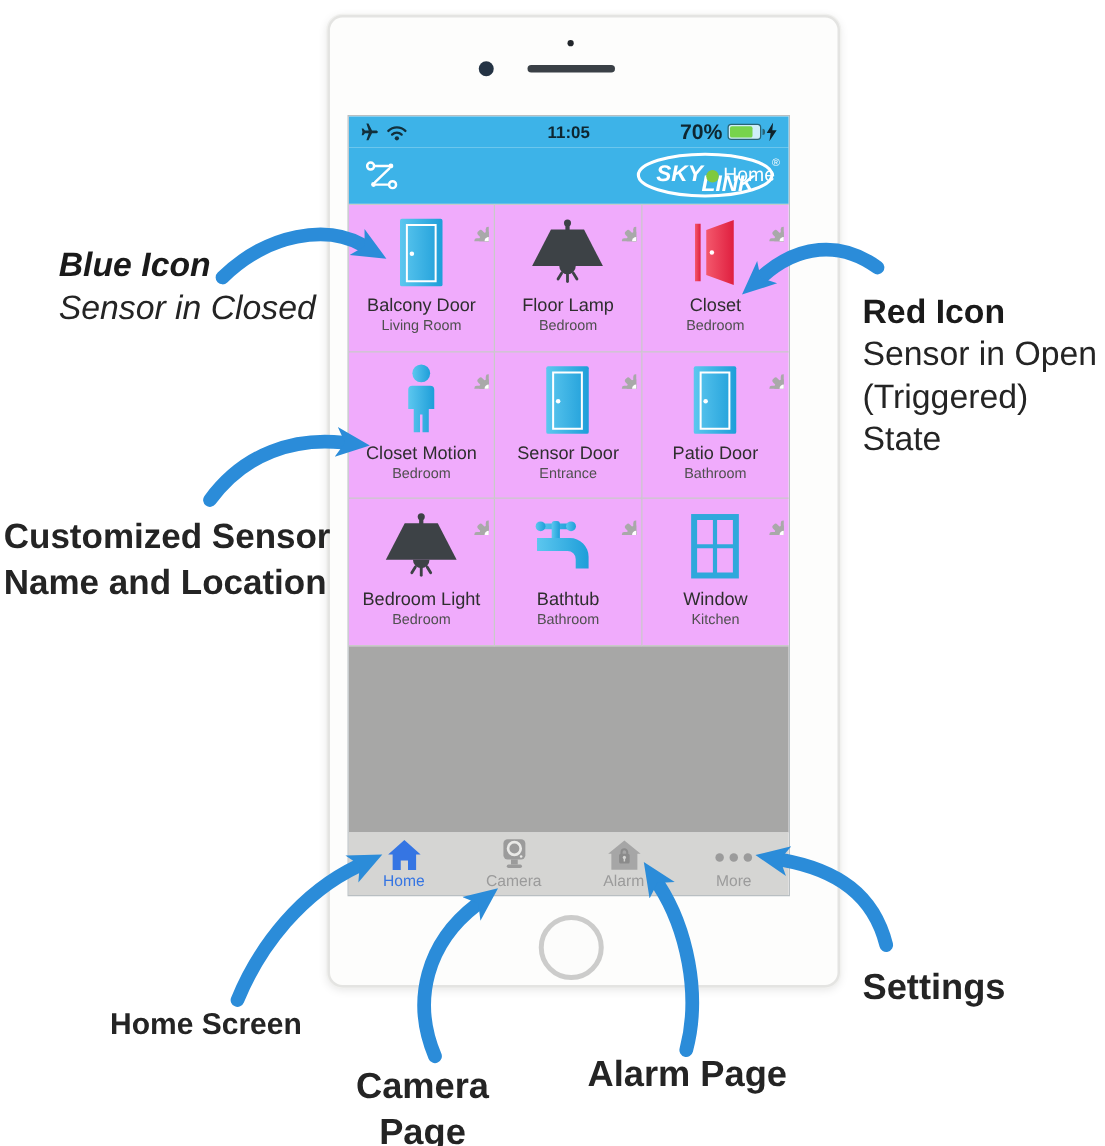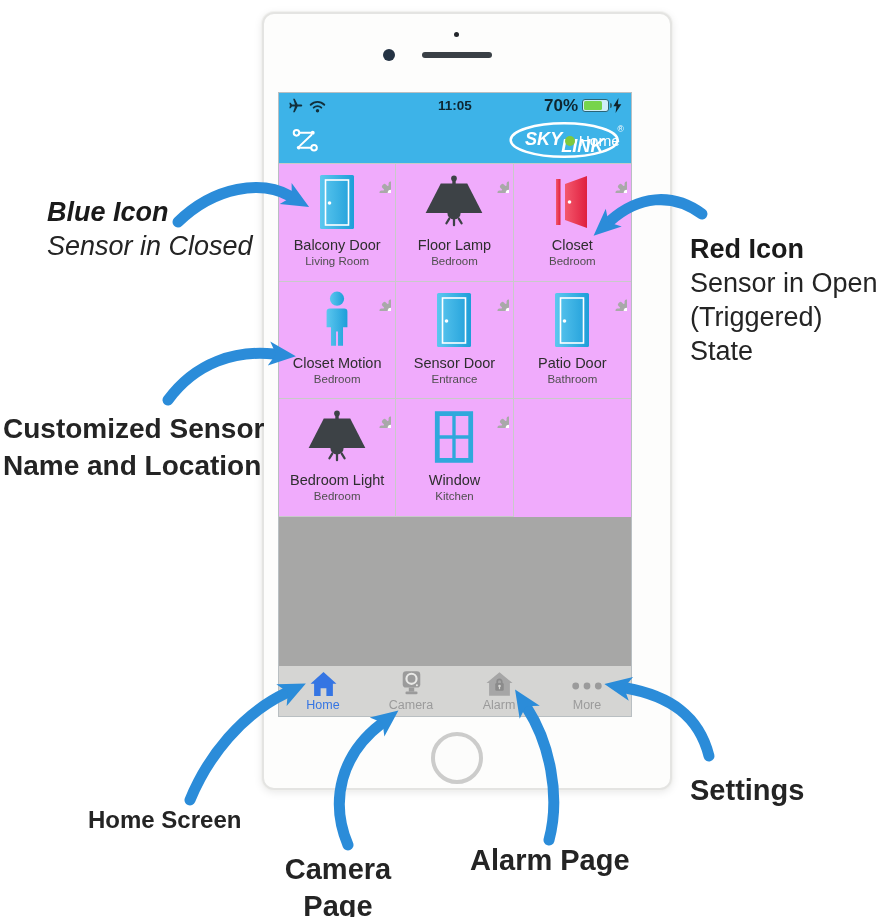--- a/index.html
+++ b/index.html
@@ -343,20 +343,32 @@
             </svg>
           <div class="ticon">
               <svg width="68" height="55" viewBox="0 0 72 58">
                 <use href="#i-lamp"></use>
               </svg>
             </div>
           <div class="tname">Bedroom Light</div>
           <div class="tloc">Bedroom</div>
         </div>
 
+        <div class="tile">
+          <svg class="gear" viewBox="-10 -10 20 20">
+              <use href="#i-gear"></use>
+            </svg>
+          <div class="ticon">
+              <svg width="60" height="46" viewBox="0 0 64 48">
+                <use href="#i-faucet"></use>
+              </svg>
+            </div>
+          <div class="tname">Bathtub</div>
+          <div class="tloc">Bathroom</div>
+        </div>
 
         <div class="tile">
           <svg class="gear" viewBox="-10 -10 20 20">
               <use href="#i-gear"></use>
             </svg>
           <div class="ticon">
               <svg width="42" height="54" viewBox="0 0 44 56">
                 <use href="#i-window"></use>
               </svg>
             </div>

